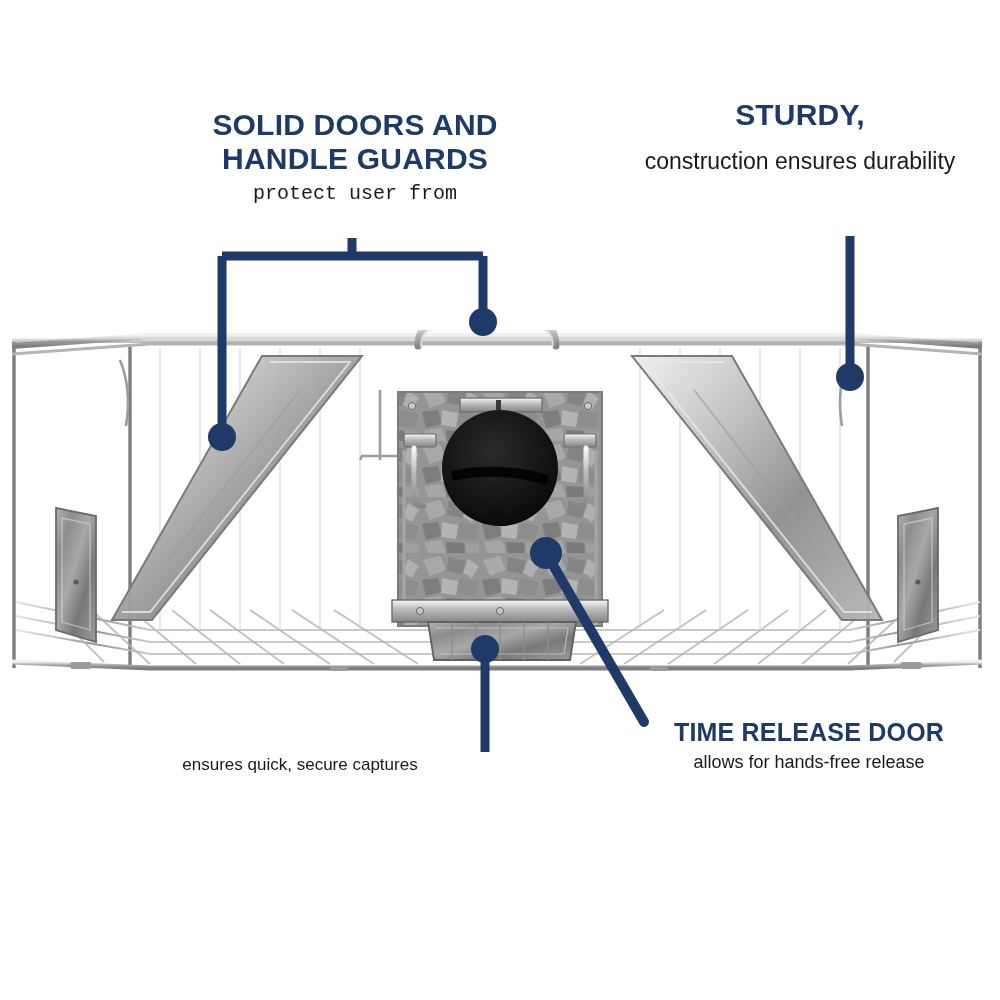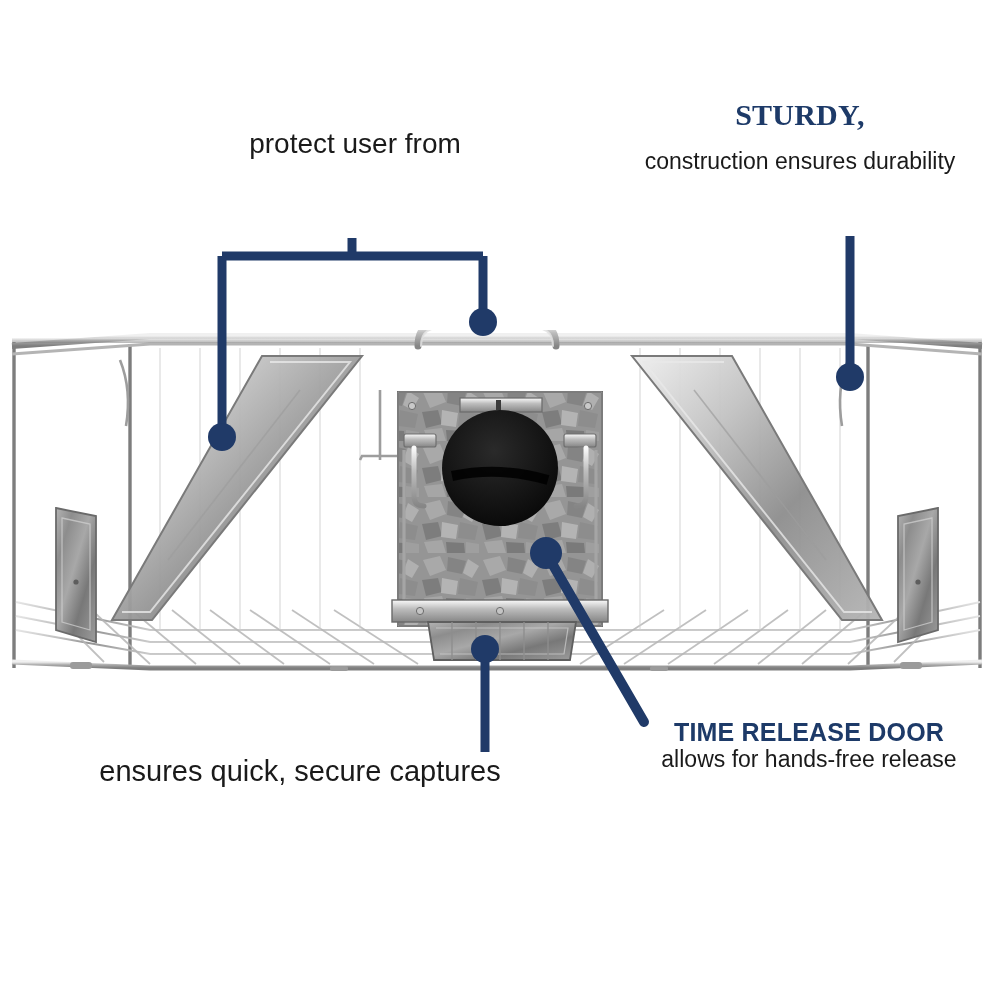--- a/index.html
+++ b/index.html
@@ -20,33 +20,33 @@
     letter-spacing:.2px;
     line-height:1.12;
   }
   .callout .sub{
     color:#1a1a1a;
     line-height:1.15;
   }
 
   #co-doors{left:150px;top:108px;width:410px;}
   #co-doors .hd{font-size:30px;}
-  #co-doors .sub{font-size:28px;margin-top:20px;}
+  #co-doors .sub{font-size:20px;margin-top:7px;font-family:Liberation Mono, monospace;}
 
   #co-mesh{left:600px;top:98px;width:400px;}
-  #co-mesh .hd{font-size:30px;font-family:Liberation Serif, serif;}
+  #co-mesh .hd{font-size:30px;}
   #co-mesh .sub{font-size:23px;margin-top:16px;}
 
   #co-trigger{left:40px;top:748px;width:520px;}
   #co-trigger .hd{font-size:29px;}
-  #co-trigger .sub{font-size:29px;margin-top:7px;}
+  #co-trigger .sub{font-size:17px;margin-top:7px;}
 
   #co-door{left:618px;top:718px;width:382px;}
   #co-door .hd{font-size:25px;}
-  #co-door .sub{font-size:23px;}
+  #co-door .sub{font-size:18px;margin-top:6px;}
 
   
   #leaders{position:absolute;left:0;top:0;width:1000px;height:1000px;pointer-events:none;}
 
   
   #cage{position:absolute;left:0;top:330px;width:1000px;height:350px;}
 </style>
 </head>
 <body>
 
@@ -312,20 +312,24 @@
     </g>
     <circle cx="485" cy="649" r="14" fill="#203a68"></circle>
 
     <g stroke="#203a68" stroke-width="10" fill="none" stroke-linecap="round">
       <path d="M546 553 L644 722"></path>
     </g>
     <circle cx="546" cy="553" r="16" fill="#203a68"></circle>
   </svg>
 
   <div class="callout" id="co-doors">
+    <div class="hd">
+      <div>SOLID DOORS AND</div>
+      <div>HANDLE GUARDS</div>
+    </div>
     <div class="sub">
       <div>protect user from</div>
     </div>
   </div>
 
   <div class="callout" id="co-mesh">
     <div class="hd">
       <div>STURDY,</div>
     </div>
     <div class="sub">

